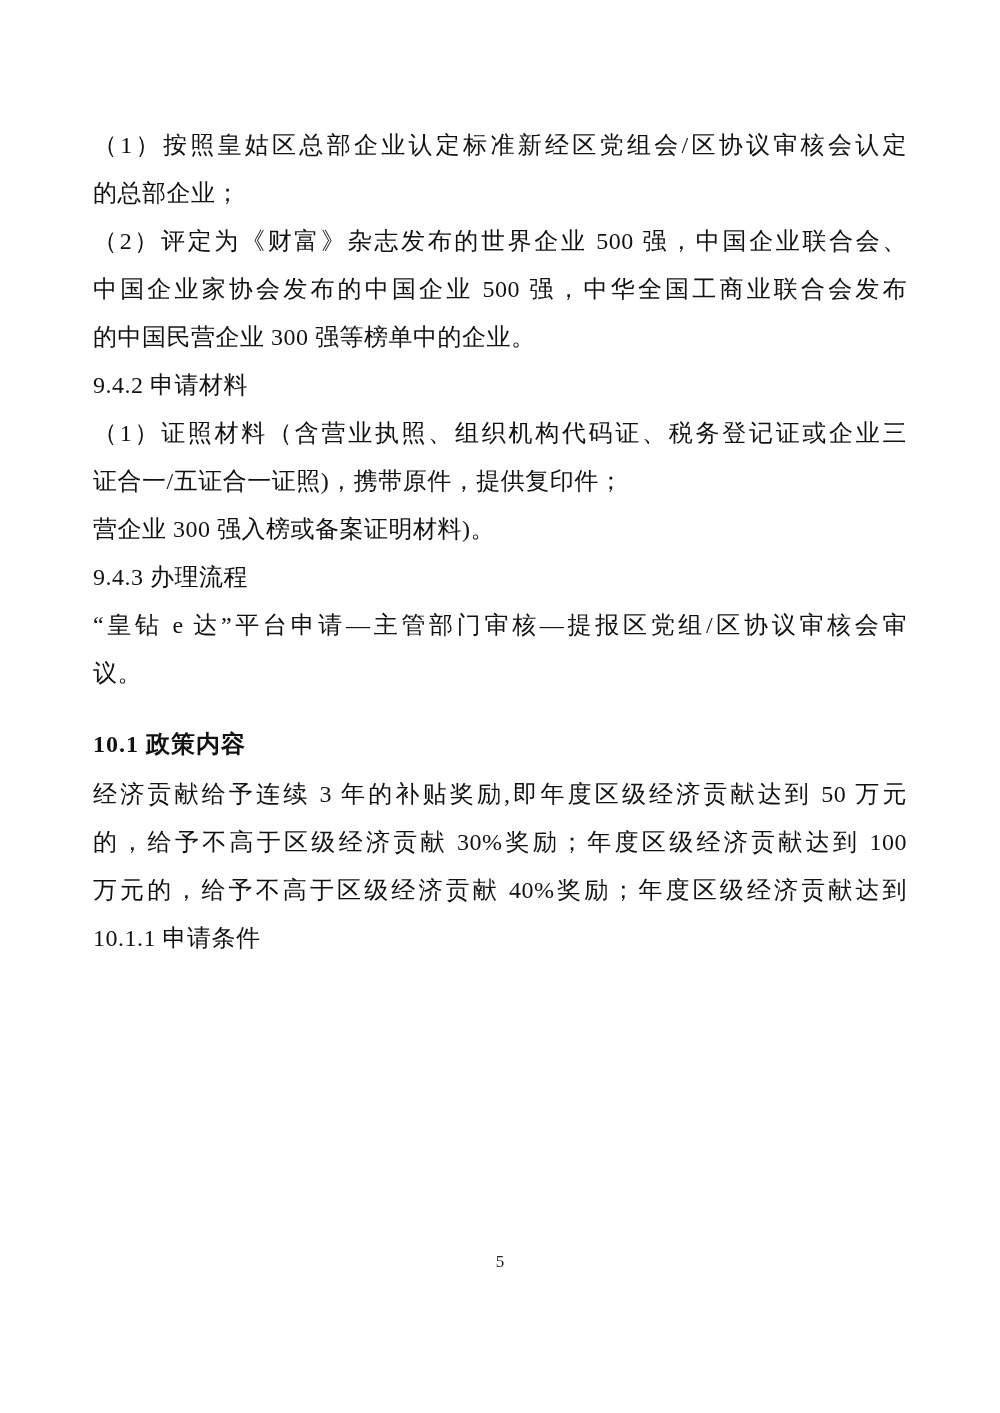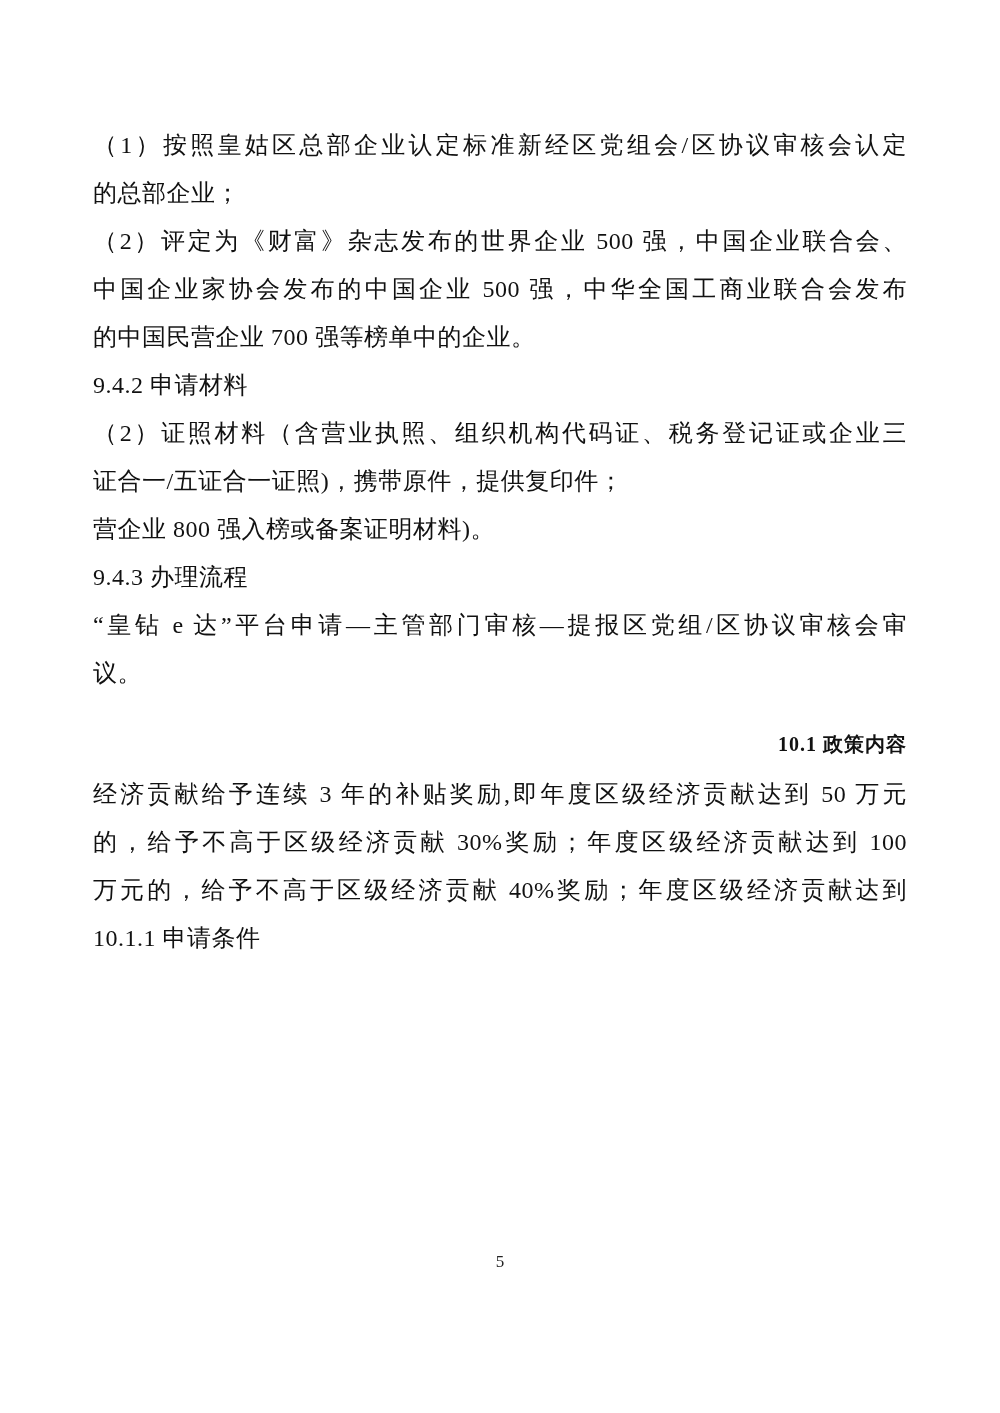--- a/index.html
+++ b/index.html
@@ -39,27 +39,26 @@
     font-family: "Liberation Sans", "DejaVu Sans", sans-serif;
     font-weight: 700;
     font-size: 27px;
     line-height: 56px;
     height: 56px;
     margin-top: 32px;
     letter-spacing: 1px;
   }
   .h2 {
     font-weight: 700;
-    font-size: 20px;
+    font-size: 24px;
     line-height: 48px;
     height: 48px;
     margin-top: 23px;
     margin-bottom: 2px;
     letter-spacing: 1px;
-    text-align: right;
   }
   .pagenum {
     position: absolute;
     left: 0;
     right: 0;
     top: 1250px;
     text-align: center;
     font-size: 17px;
     line-height: 24px;
     color: #222222;
@@ -67,25 +66,25 @@
 </style>
 </head>
 <body>
 
 <div class="page">
   <div class="content">
       <div class="line full">（1）按照皇姑区总部企业认定标准新经区党组会/区协议审核会认定</div>
       <div class="line">的总部企业；</div>
       <div class="line full">（2）评定为《财富》杂志发布的世界企业 500 强，中国企业联合会、</div>
       <div class="line full">中国企业家协会发布的中国企业 500 强，中华全国工商业联合会发布</div>
-      <div class="line">的中国民营企业 700 强等榜单中的企业。</div>
+      <div class="line">的中国民营企业 300 强等榜单中的企业。</div>
       <div class="line">9.4.2 申请材料</div>
-      <div class="line full">（2）证照材料（含营业执照、组织机构代码证、税务登记证或企业三</div>
+      <div class="line full">（1）证照材料（含营业执照、组织机构代码证、税务登记证或企业三</div>
       <div class="line">证合一/五证合一证照)，携带原件，提供复印件；</div>
-      <div class="line">营企业 800 强入榜或备案证明材料)。</div>
+      <div class="line">营企业 300 强入榜或备案证明材料)。</div>
       <div class="line">9.4.3 办理流程</div>
       <div class="line full">“皇钻 e 达”平台申请—主管部门审核—提报区党组/区协议审核会审</div>
       <div class="line">议。</div>
       <div class="h2">10.1 政策内容</div>
       <div class="line full">经济贡献给予连续 3 年的补贴奖励,即年度区级经济贡献达到 50 万元</div>
       <div class="line full">的，给予不高于区级经济贡献 30%奖励；年度区级经济贡献达到 100</div>
       <div class="line full">万元的，给予不高于区级经济贡献 40%奖励；年度区级经济贡献达到</div>
       <div class="line">10.1.1 申请条件</div>
     </div>
   <div class="pagenum">5</div>

